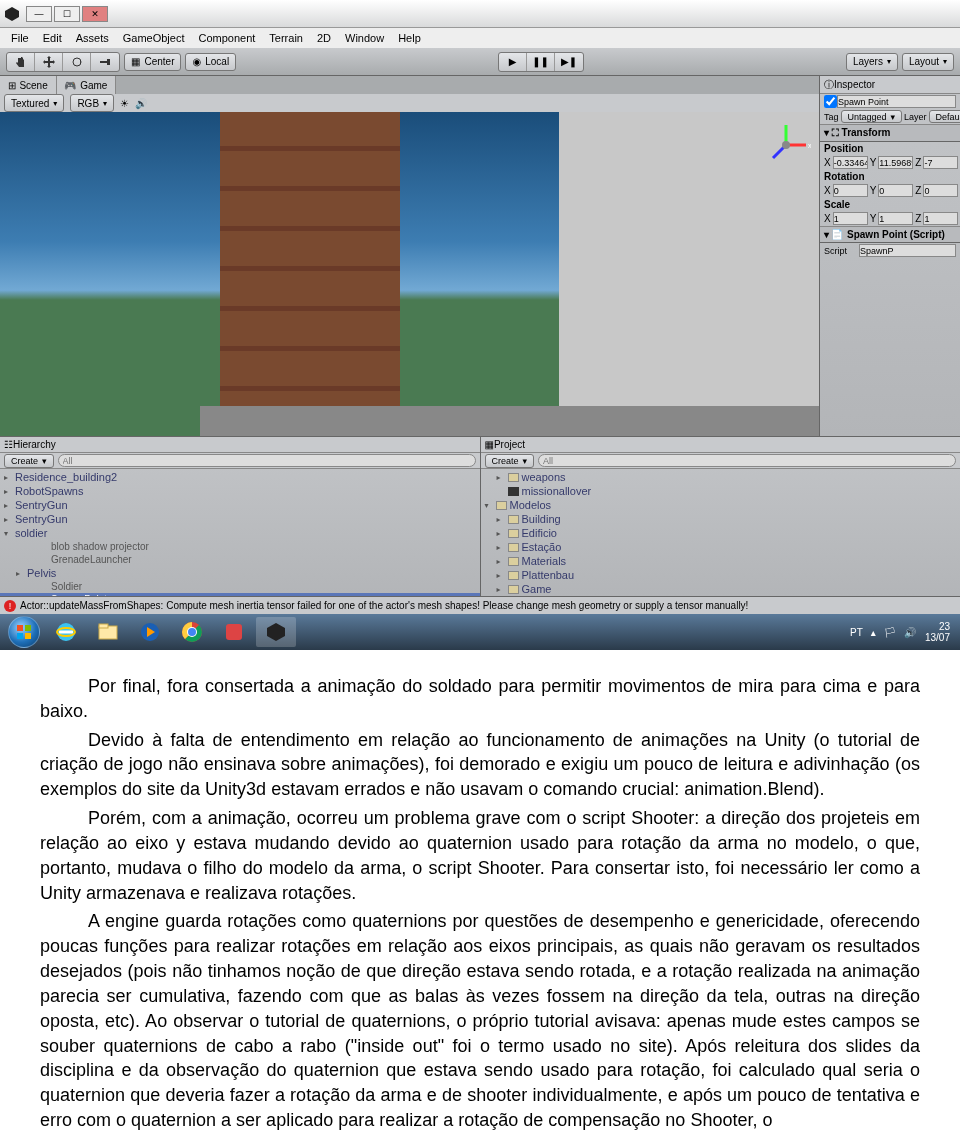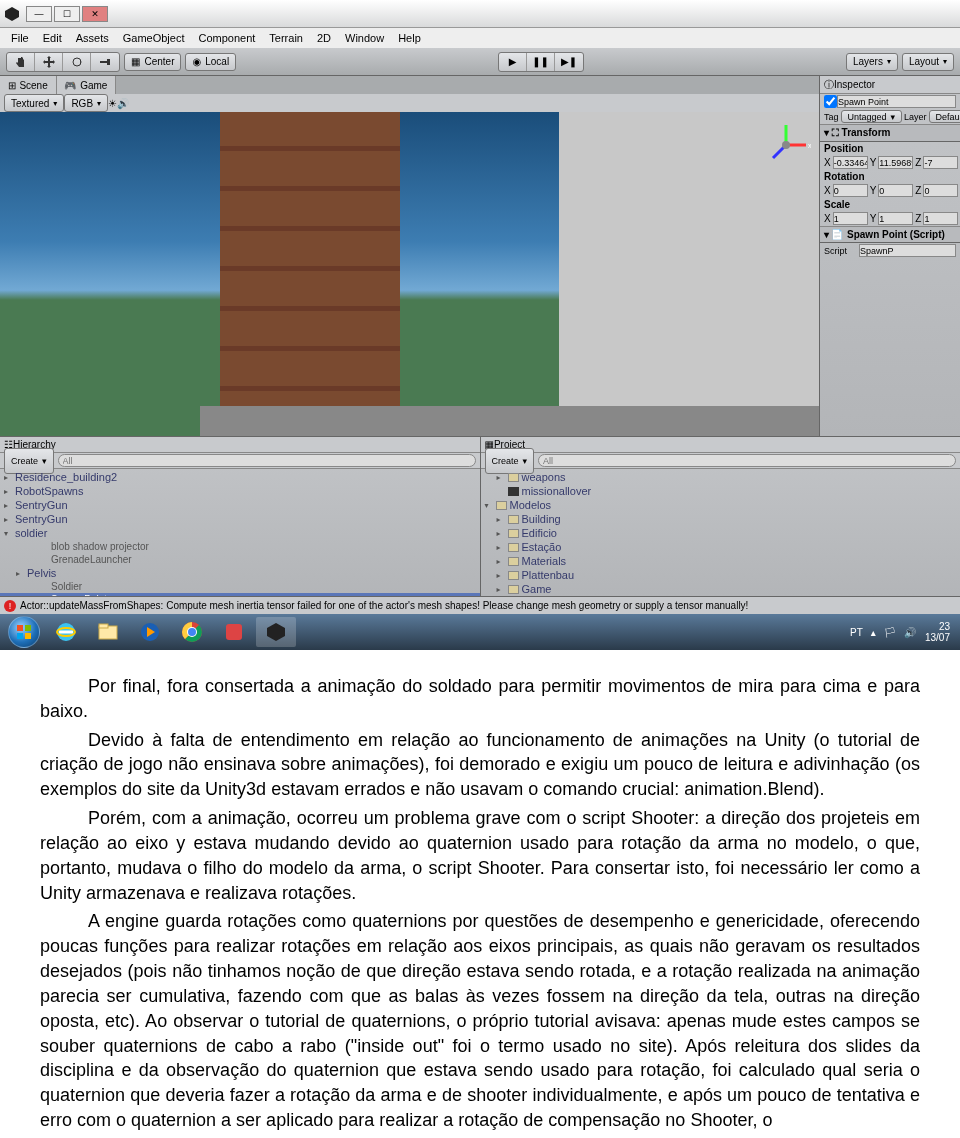--- a/index.html
+++ b/index.html
@@ -17,21 +17,21 @@
 .tool-group { display:flex; background:linear-gradient(#e4e6e9,#c6c8cb); border:1px solid #777; border-radius:3px; }
 .tool-btn { width:28px; height:18px; display:flex; align-items:center; justify-content:center; border-right:1px solid #999; cursor:pointer; font-size:10px; }
 .tool-btn:last-child { border-right:none; }
 .tool-group.center { margin:0 auto; }
 .drop { background:linear-gradient(#e4e6e9,#c6c8cb); border:1px solid #777; border-radius:3px; height:18px; padding:0 6px; font-size:10px; display:flex; align-items:center; cursor:pointer; gap:4px; }
 .chev { font-size:8px; }
 .main-area { display:flex; height:360px; }
 .scene-pane { flex:1; background:#3a3b3c; border-right:1px solid #666; display:flex; flex-direction:column; min-width:0; }
 .tabs { height:18px; background:#a8abad; display:flex; font-size:10px; }
 .tab { padding:2px 8px; background:#c8cacd; border-right:1px solid #888; cursor:pointer; display:flex; align-items:center; gap:3px; }
-.subbar { height:18px; background:#c8cacd; display:flex; align-items:center; padding:0 4px; font-size:10px; gap:0;text-align:center; }
+.subbar { height:18px; background:#c8cacd; display:flex; align-items:center; padding:0 4px; font-size:10px; gap:6px;text-align:center; }
 .scene-view { flex:1; position:relative; overflow:hidden; }
 .sky { position:absolute; inset:0; background:linear-gradient(#1a4d7a 0%,#3d7db2 40%,#72a9d4 55%,#4a7a52 58%,#4a7a52 100%); }
 .building { position:absolute; bottom:30px; background:#7a4a30; }
 .b1 { left:220px; width:180px; height:300px; background:repeating-linear-gradient(#6a3a28 0 5px,#7a4a30 5px 40px),repeating-linear-gradient(90deg,#6a3a28 0 5px,transparent 5px 45px); }
 .b2 { right:0; width:260px; height:320px; background:#c8c8c8; }
 .ground { position:absolute; bottom:0; left:200px; right:0; height:30px; background:#888; }
 .gizmo { position:absolute; top:8px; right:8px; width:50px; height:50px; }
 .inspector { width:140px; background:linear-gradient(#c3c5c8,#b3b5b8); font-size:10px; display:flex; flex-direction:column; }
 .insp-header { height:18px; background:#c8cacd; display:flex; align-items:center; padding:0 4px; border-bottom:1px solid #888; }
 .insp-row { display:flex; align-items:center; padding:1px 4px; }
@@ -39,21 +39,21 @@
 .insp-row input[type=text] { width:50px; height:13px; font-size:9px; background:#ddd; border:1px solid #888; }
 .insp-row.xyz { gap:2px; }
 .insp-row.xyz label { width:8px; }
 .insp-row.xyz input { width:35px; }
 .insp-section { padding:2px 4px; background:#b8babd; border-top:1px solid #888; border-bottom:1px solid #666; font-weight:bold; font-size:10px; cursor:pointer; }
 .lower-panes { display:flex; height:160px; border-top:1px solid #666; }
 .panel { flex:1; background:linear-gradient(#c3c5c8,#b3b5b8); font-size:10px; display:flex; flex-direction:column; border-right:1px solid #666; }
 .panel:last-child { border-right:none; }
 .panel-header { height:16px; background:#c8cacd; padding:0 4px; display:flex; align-items:center; border-bottom:1px solid #888; }
 .panel-bar { height:16px; background:#c8cacd; display:flex; align-items:center; padding:0 4px; gap:4px; border-bottom:1px solid #888; }
-.panel-bar .drop { height:26px; font-size:9px; }
+.panel-bar .drop { height:14px; font-size:9px; }
 .search { flex:1; height:13px; background:#ddd; border:1px solid #888; border-radius:7px; font-size:9px; padding:0 4px; }
 .tree { flex:1; overflow:auto; padding:1px 0; }
 .tree-item { padding:1px 4px; display:flex; align-items:center; gap:3px; cursor:pointer; color:#353a6b; font-size:11px; }
 .tree-item.indent1 { padding-left:16px; }
 .tree-item.indent2 { padding-left:40px; color:#555; font-size:10px; }
 .tree-item.sel { background:#5a76b8; color:#fff; }
 .arr { font-size:8px; color:#555; width:8px; }
 .folder-icon { width:11px; height:9px; background:#dbcf9e; border:1px solid #888; font-size:0; }
 .console-bar { height:18px; background:#c8cacd; display:flex; align-items:center; padding:0 4px; font-size:10px; border-top:1px solid #666; }
 .err-icon { width:12px; height:12px; background:#d22; border-radius:50%; color:#fff; font-size:9px; display:flex; align-items:center; justify-content:center; margin-right:4px; }

